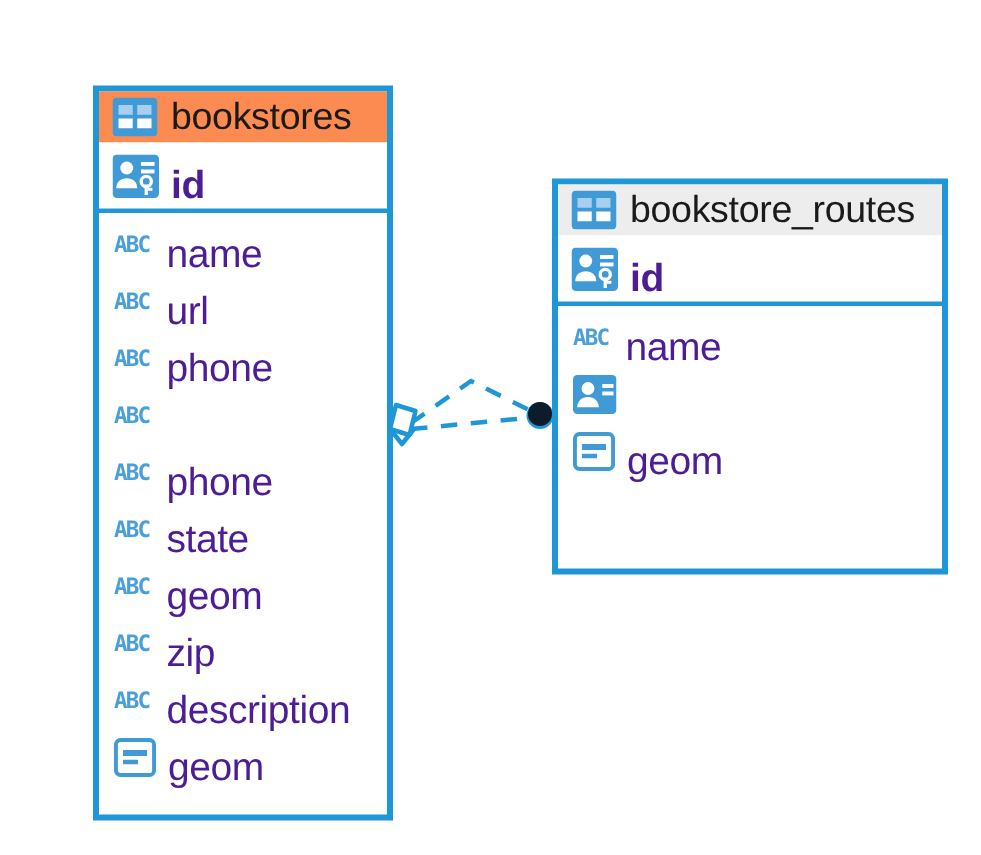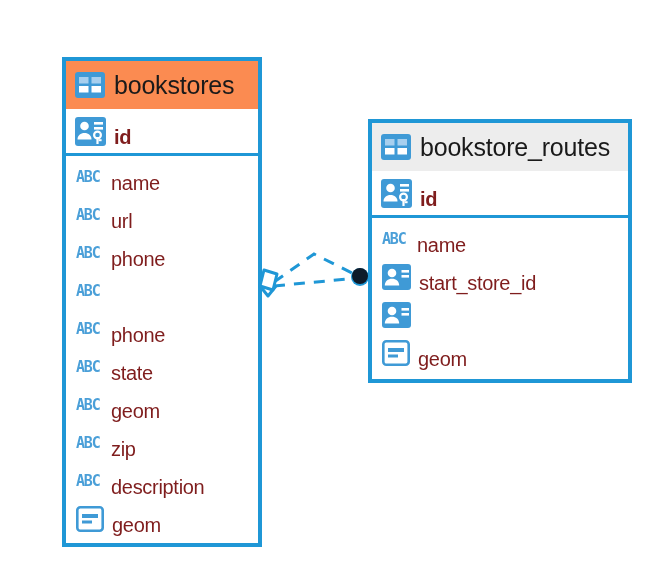--- a/index.html
+++ b/index.html
@@ -37,21 +37,21 @@
   #entity-bookstore-routes {
     left: 368px;
     top: 119px;
     width: 264px;
     height: 264px;
   }
 
   .entity-header {
     display: flex;
     align-items: center;
-    height: 48px;
+    height: 34px;
     padding-left: 9px;
     box-sizing: border-box;
   }
   .entity-header.accent-orange { background: #fb8b51; }
   .entity-header.accent-gray   { background: #ededed; }
 
   .entity-title {
     font-size: 25px;
     color: #1a1a1a;
     margin-left: 9px;
@@ -76,22 +76,22 @@
     padding-top: 2px;
   }
   .col-row {
     display: flex;
     align-items: center;
     height: 38px;
     padding-left: 10px;
     box-sizing: border-box;
   }
   .col-label {
-    font-size: 20px;
-    color: #7f1d1d;
+    font-size: 26px;
+    color: #4c1d95;
     margin-left: 8px;
     white-space: nowrap;
     letter-spacing: -0.3px;
     margin-top: 13px;
   }
 
   
   .icon {
     display: inline-flex;
     align-items: center;
@@ -282,43 +282,31 @@
 
       <div class="col-row">
         <span class="icon icon-abc">
           <svg viewBox="0 0 27 18">
             <text x="0" y="14" font-family="'DejaVu Sans Mono', monospace" font-size="15" font-weight="bold" fill="#4a9fd8" letter-spacing="-1.2">ABC</text>
           </svg>
         </span>
         <span class="col-label">name</span>
       </div>
 
+
       <div class="col-row">
         <span class="icon icon-fk">
           <svg viewBox="0 0 29 26">
             <rect x="0" y="0" width="29" height="26" rx="3" fill="#3f9ad6"></rect>
             <circle cx="10" cy="9" r="4.3" fill="#ffffff"></circle>
             <path d="M2.8 21.5c0-4.2 3.2-6.8 7.2-6.8s7.2 2.6 7.2 6.8z" fill="#ffffff"></path>
             <rect x="19.5" y="6" width="7.5" height="2.6" fill="#ffffff"></rect>
             <rect x="19.5" y="11" width="7.5" height="2.6" fill="#ffffff"></rect>
           </svg>
         </span>
-        <span class="col-label">start_store_id</span>
-      </div>
-
-      <div class="col-row">
-        <span class="icon icon-fk">
-          <svg viewBox="0 0 29 26">
-            <rect x="0" y="0" width="29" height="26" rx="3" fill="#3f9ad6"></rect>
-            <circle cx="10" cy="9" r="4.3" fill="#ffffff"></circle>
-            <path d="M2.8 21.5c0-4.2 3.2-6.8 7.2-6.8s7.2 2.6 7.2 6.8z" fill="#ffffff"></path>
-            <rect x="19.5" y="6" width="7.5" height="2.6" fill="#ffffff"></rect>
-            <rect x="19.5" y="11" width="7.5" height="2.6" fill="#ffffff"></rect>
-          </svg>
-        </span>
       </div>
 
       <div class="col-row">
         <span class="icon icon-geom">
           <svg viewBox="0 0 28 26">
             <rect x="1.3" y="1.3" width="25.4" height="23.4" rx="3" fill="#ffffff" stroke="#3f9ad6" stroke-width="2.6"></rect>
             <rect x="6" y="8" width="16" height="4" fill="#3f9ad6"></rect>
             <rect x="6" y="14.5" width="10" height="3" fill="#3f9ad6"></rect>
           </svg>
         </span>

